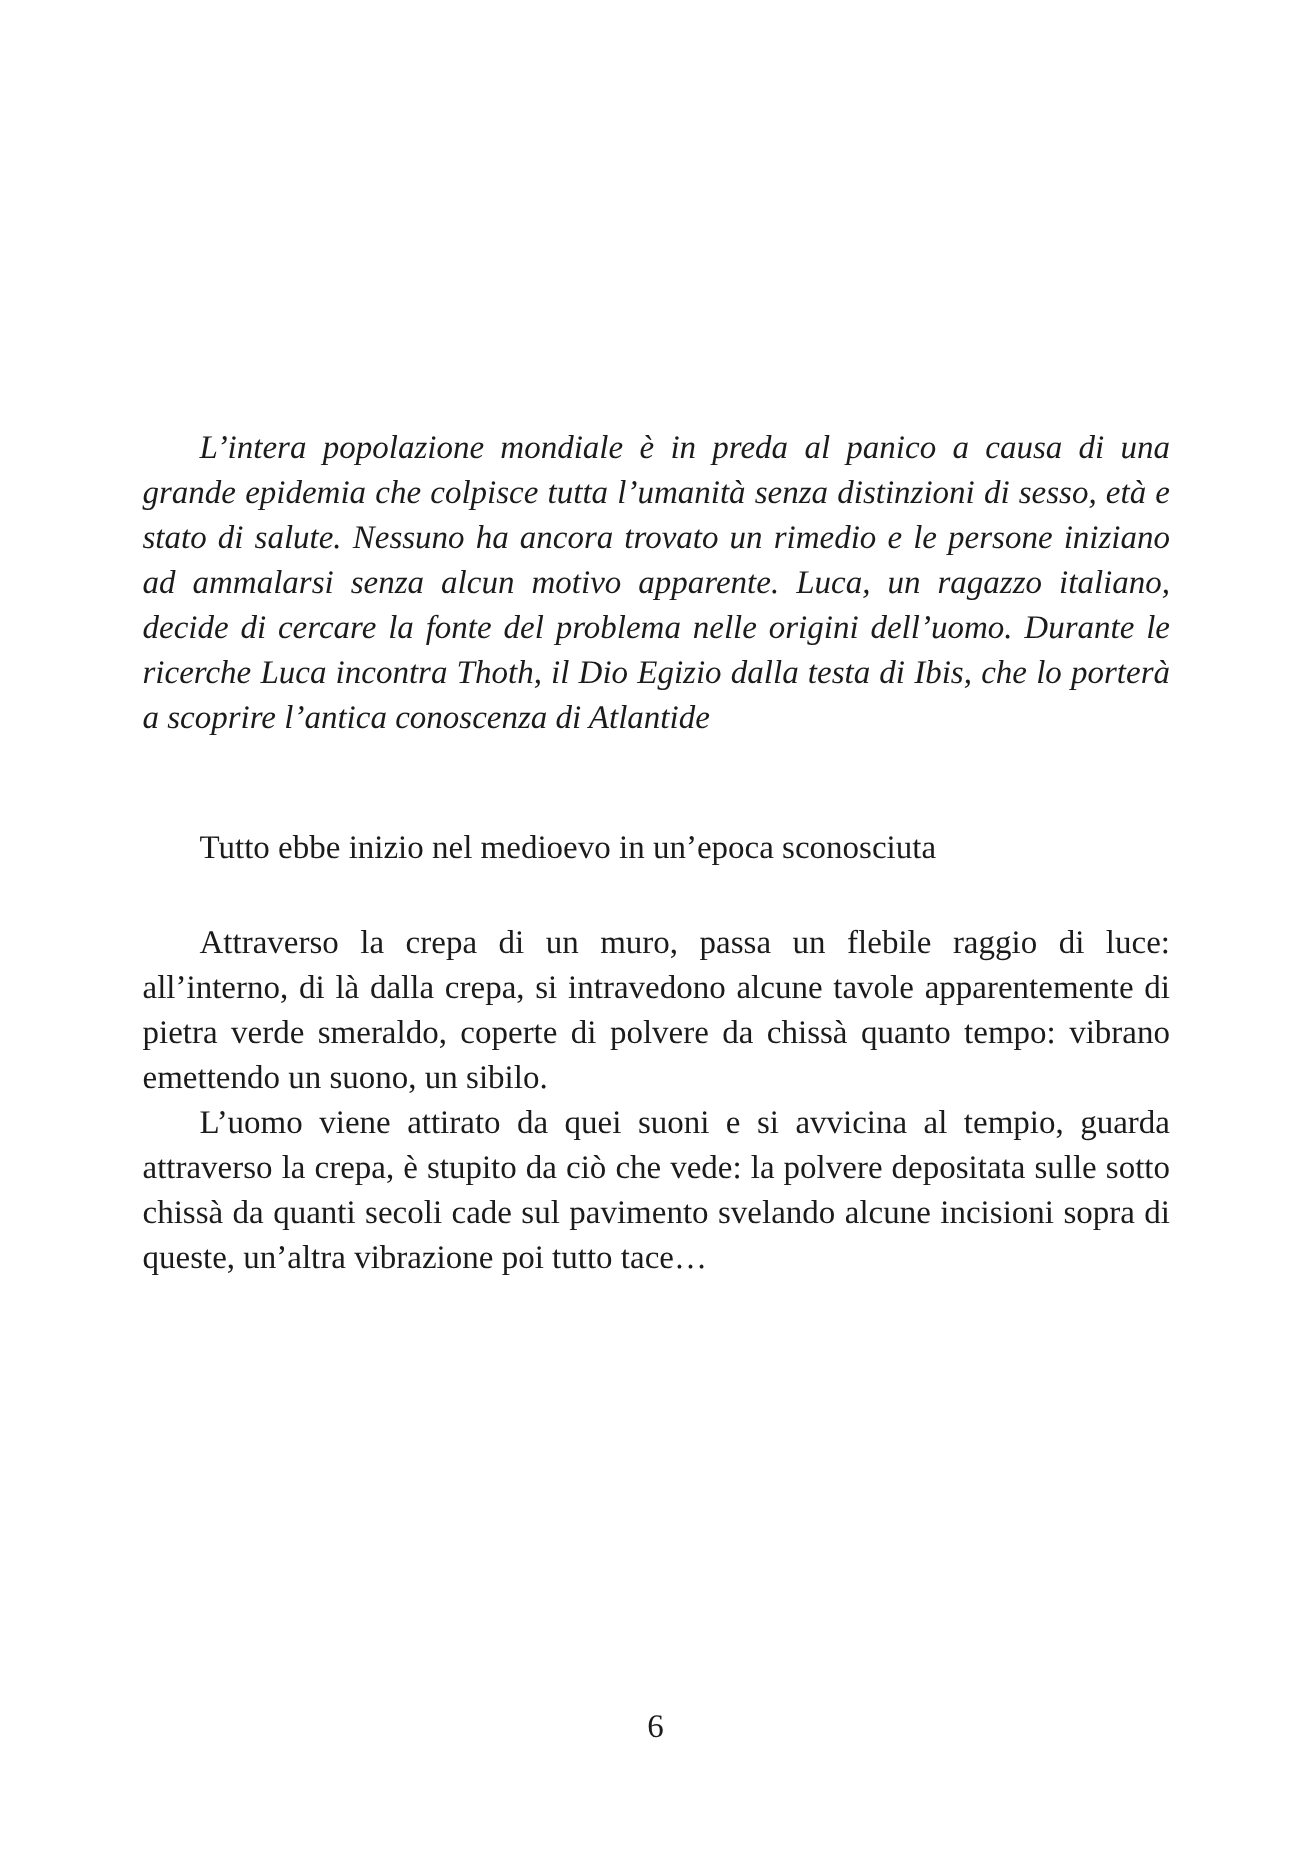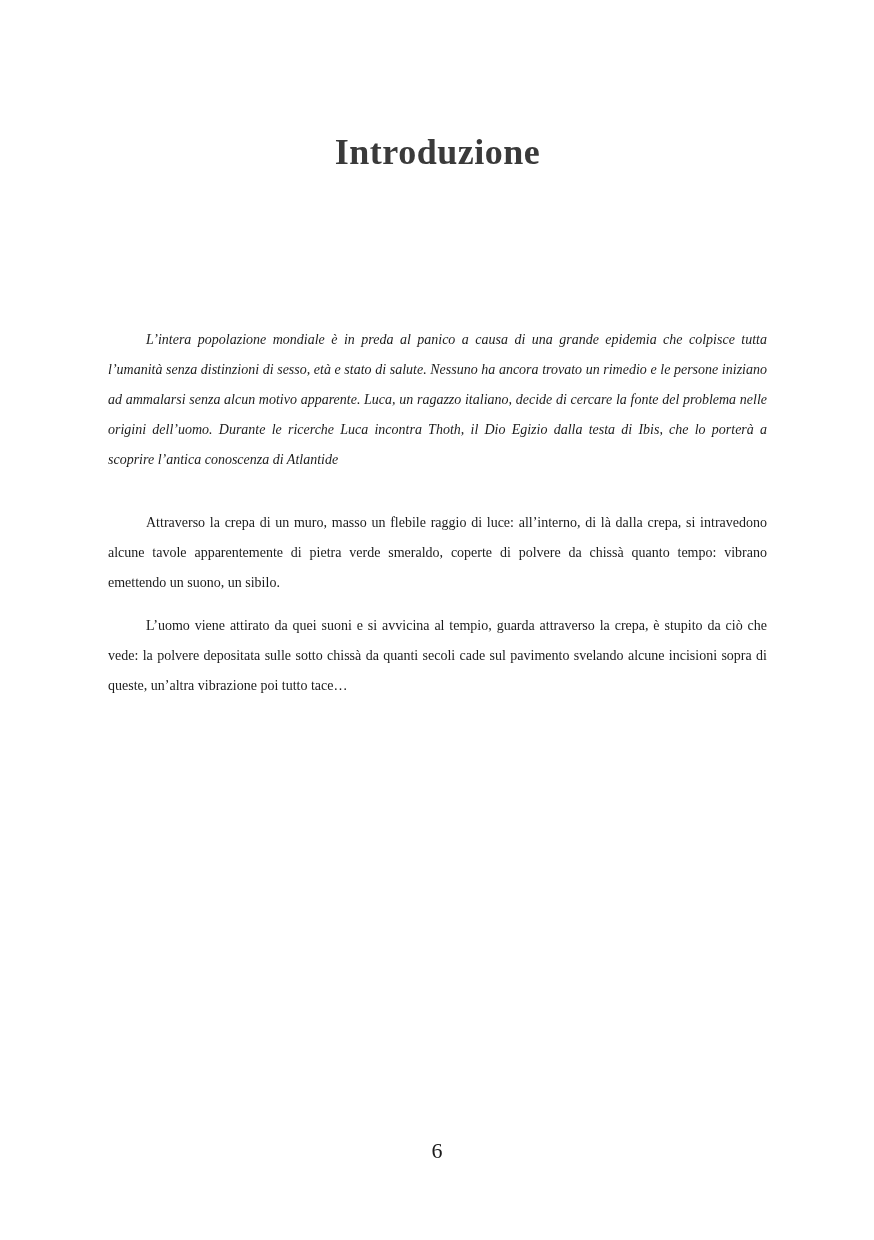--- a/index.html
+++ b/index.html
@@ -21,22 +21,22 @@
   .chapter-title {
     text-align: center;
     font-size: 36px;
     line-height: 42px;
     font-weight: 700;
     color: #3a3a3a;
     margin: 0;
     letter-spacing: 0.5px;
   }
   .body-text p {
-    margin: 13px;
-    font-size: 14px;
+    margin: 0;
+    font-size: 22px;
     line-height: 30px;
     text-align: justify;
     text-indent: 38px;
     hyphens: auto;
     -webkit-hyphens: auto;
   }
   .synopsis {
     font-style: italic;
     margin-top: 152px !important;
   }
@@ -52,30 +52,30 @@
     font-size: 22px;
     line-height: 30px;
     color: #1b1b1b;
   }
 </style>
 </head>
 <body>
 
 <div class="book-page">
 
-  <h1 class="chapter-title">Introduzione</h1>
 
   <div class="body-text">
 
     <p class="synopsis">L’intera popolazione mondiale è in preda al panico a causa di una grande epidemia che colpisce tutta l’umanità senza distinzioni di sesso, età e stato di salute. Nessuno ha ancora trovato un rimedio e le persone iniziano ad ammalarsi senza alcun motivo apparente. Luca, un ragazzo italiano, decide di cercare la fonte del problema nelle origini dell’uomo. Durante le ricerche Luca incontra Thoth, il Dio Egizio dalla testa di Ibis, che lo porterà a scoprire l’antica conoscenza di Atlantide</p>
 
+    <p class="mt-open">Tutto ebbe inizio nel medioevo in un’epoca sconosciuta</p>
 
 
 
-    <p class="mt-blank2">Attraverso la crepa di un muro, masso un flebile raggio di luce: all’interno, di là dalla crepa, si intravedono alcune tavole apparentemente di pietra verde smeraldo, coperte di polvere da chissà quanto tempo: vibrano emettendo un suono, un sibilo.</p>
+    <p class="mt-blank2">Attraverso la crepa di un muro, passa un flebile raggio di luce: all’interno, di là dalla crepa, si intravedono alcune tavole apparentemente di pietra verde smeraldo, coperte di polvere da chissà quanto tempo: vibrano emettendo un suono, un sibilo.</p>
 
     <p>L’uomo viene attirato da quei suoni e si avvicina al tempio, guarda attraverso la crepa, è stupito da ciò che vede: la polvere depositata sulle sotto chissà da quanti secoli cade sul pavimento svelando alcune incisioni sopra di queste, un’altra vibrazione poi tutto tace…</p>
 
   </div>
 
   <div class="page-number">6</div>
 
 </div>
 
 </body></html>

